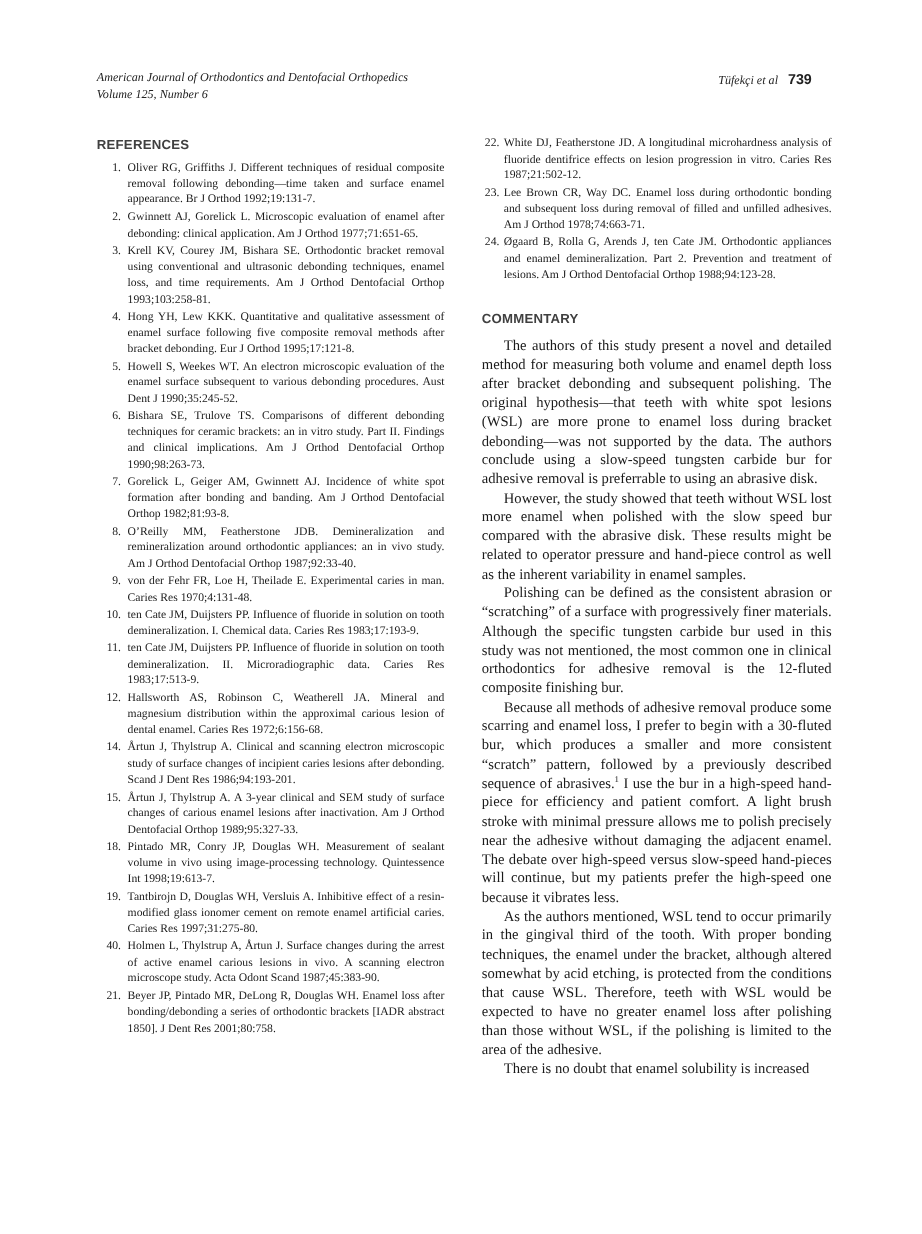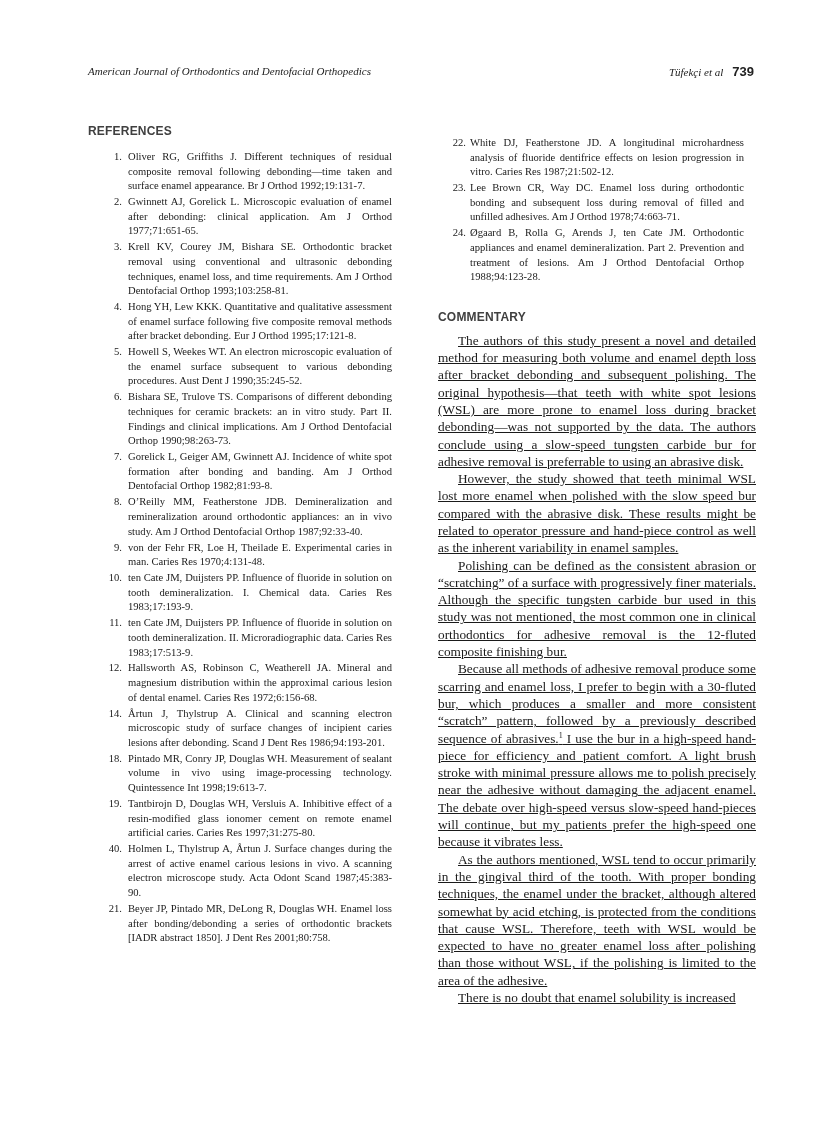--- a/index.html
+++ b/index.html
@@ -1,42 +1,43 @@
 <!DOCTYPE html>
 <html><head>
 <meta charset="utf-8">
 <style>
   html, body { margin: 0; padding: 0; background: #ffffff; }
   body { width: 838px; height: 1122px; position: relative; overflow: hidden; color: #1a1a1a; }
   .page { position: absolute; left: 0; top: 0; width: 838px; height: 1122px; }
   .running-head { position: absolute; left: 88px; top: 64px; width: 666px; font-family: "Liberation Serif", serif; font-style: italic; font-size: 11px; line-height: 15px; color: #222; }
   .rh-left { position: absolute; left: 0; top: 0; }
-  .rh-right { position: absolute; right: 0; top: 0; white-space: nowrap; }
+  .rh-right { position: absolute; right: 16px; top: 0; white-space: nowrap; }
   .rh-page { font-family: "Liberation Sans", sans-serif; font-style: normal; font-weight: bold; font-size: 13px; margin-left: 9px; }
   .col { position: absolute; top: 124px; font-family: "Liberation Serif", serif; }
   .col-left { left: 88px; width: 316px; }
   .col-right { left: 438px; width: 318px; }
   .section-heading { font-family: "Liberation Sans", sans-serif; font-weight: bold; font-size: 12px; letter-spacing: 0.2px; margin: 0 0 8px 0; color: #404040; }
-  ol.refs { list-style: none; margin: 12px; padding: 0; }
+  ol.refs { list-style: none; margin: 0; padding: 0; }
   ol.refs li { position: relative; padding-left: 28px; font-size: 10.6px; line-height: 14.6px; text-align: justify; margin: 0 0 1.4px 0; }
   ol.refs li .num { position: absolute; left: 0; width: 22px; text-align: right; }
   .col-right ol.refs li { padding-left: 20px; }
   .col-right ol.refs li .num { width: 16px; }
   .commentary { margin-top: 25px; }
-  .commentary p { margin: 0; font-size: 13.3px; line-height: 17.3px; text-align: justify; text-indent: 20px; text-decoration: underline; }
+  .commentary p { margin: 0; font-size: 13.3px; line-height: 17.3px; text-align: justify; text-indent: 20px; }
   sup { font-size: 8px; line-height: 0; }
 </style>
 </head>
 <body>
 
 <div class="page">
 
   <div class="running-head">
     <div class="rh-left">
       <div>American Journal of Orthodontics and Dentofacial Orthopedics</div>
+      <div>Volume 125, Number 6</div>
     </div>
     <div class="rh-right">
       <span>Tüfekçi et al</span><span class="rh-page">739</span>
     </div>
   </div>
 
   <div class="col col-left">
     <h2 class="section-heading">REFERENCES</h2>
     <ol class="refs">
       <li><span class="num">1.</span><span>Oliver RG, Griffiths J. Different techniques of residual composite removal following debonding—time taken and surface enamel appearance. Br J Orthod 1992;19:131-7.</span></li>
@@ -45,38 +46,39 @@
       <li><span class="num">4.</span><span>Hong YH, Lew KKK. Quantitative and qualitative assessment of enamel surface following five composite removal methods after bracket debonding. Eur J Orthod 1995;17:121-8.</span></li>
       <li><span class="num">5.</span><span>Howell S, Weekes WT. An electron microscopic evaluation of the enamel surface subsequent to various debonding procedures. Aust Dent J 1990;35:245-52.</span></li>
       <li><span class="num">6.</span><span>Bishara SE, Trulove TS. Comparisons of different debonding techniques for ceramic brackets: an in vitro study. Part II. Findings and clinical implications. Am J Orthod Dentofacial Orthop 1990;98:263-73.</span></li>
       <li><span class="num">7.</span><span>Gorelick L, Geiger AM, Gwinnett AJ. Incidence of white spot formation after bonding and banding. Am J Orthod Dentofacial Orthop 1982;81:93-8.</span></li>
       <li><span class="num">8.</span><span>O’Reilly MM, Featherstone JDB. Demineralization and remineralization around orthodontic appliances: an in vivo study. Am J Orthod Dentofacial Orthop 1987;92:33-40.</span></li>
       <li><span class="num">9.</span><span>von der Fehr FR, Loe H, Theilade E. Experimental caries in man. Caries Res 1970;4:131-48.</span></li>
       <li><span class="num">10.</span><span>ten Cate JM, Duijsters PP. Influence of fluoride in solution on tooth demineralization. I. Chemical data. Caries Res 1983;17:193-9.</span></li>
       <li><span class="num">11.</span><span>ten Cate JM, Duijsters PP. Influence of fluoride in solution on tooth demineralization. II. Microradiographic data. Caries Res 1983;17:513-9.</span></li>
       <li><span class="num">12.</span><span>Hallsworth AS, Robinson C, Weatherell JA. Mineral and magnesium distribution within the approximal carious lesion of dental enamel. Caries Res 1972;6:156-68.</span></li>
       <li><span class="num">14.</span><span>Årtun J, Thylstrup A. Clinical and scanning electron microscopic study of surface changes of incipient caries lesions after debonding. Scand J Dent Res 1986;94:193-201.</span></li>
+      <li><span class="num">15.</span><span>Årtun J, Thylstrup A. A 3-year clinical and SEM study of surface changes of carious enamel lesions after inactivation. Am J Orthod Dentofacial Orthop 1989;95:327-33.</span></li>
       <li><span class="num">18.</span><span>Pintado MR, Conry JP, Douglas WH. Measurement of sealant volume in vivo using image-processing technology. Quintessence Int 1998;19:613-7.</span></li>
       <li><span class="num">19.</span><span>Tantbirojn D, Douglas WH, Versluis A. Inhibitive effect of a resin-modified glass ionomer cement on remote enamel artificial caries. Caries Res 1997;31:275-80.</span></li>
       <li><span class="num">40.</span><span>Holmen L, Thylstrup A, Årtun J. Surface changes during the arrest of active enamel carious lesions in vivo. A scanning electron microscope study. Acta Odont Scand 1987;45:383-90.</span></li>
       <li><span class="num">21.</span><span>Beyer JP, Pintado MR, DeLong R, Douglas WH. Enamel loss after bonding/debonding a series of orthodontic brackets [IADR abstract 1850]. J Dent Res 2001;80:758.</span></li>
     </ol>
   </div>
 
   <div class="col col-right">
     <ol class="refs">
       <li><span class="num">22.</span><span>White DJ, Featherstone JD. A longitudinal microhardness analysis of fluoride dentifrice effects on lesion progression in vitro. Caries Res 1987;21:502-12.</span></li>
       <li><span class="num">23.</span><span>Lee Brown CR, Way DC. Enamel loss during orthodontic bonding and subsequent loss during removal of filled and unfilled adhesives. Am J Orthod 1978;74:663-71.</span></li>
       <li><span class="num">24.</span><span>Øgaard B, Rolla G, Arends J, ten Cate JM. Orthodontic appliances and enamel demineralization. Part 2. Prevention and treatment of lesions. Am J Orthod Dentofacial Orthop 1988;94:123-28.</span></li>
     </ol>
 
     <div class="commentary">
       <h2 class="section-heading">COMMENTARY</h2>
       <p>The authors of this study present a novel and detailed method for measuring both volume and enamel depth loss after bracket debonding and subsequent polishing. The original hypothesis—that teeth with white spot lesions (WSL) are more prone to enamel loss during bracket debonding—was not supported by the data. The authors conclude using a slow-speed tungsten carbide bur for adhesive removal is preferrable to using an abrasive disk.</p>
-      <p>However, the study showed that teeth minimal WSL lost more enamel when polished with the slow speed bur compared with the abrasive disk. These results might be related to operator pressure and hand-piece control as well as the inherent variability in enamel samples.</p>
+      <p>However, the study showed that teeth without WSL lost more enamel when polished with the slow speed bur compared with the abrasive disk. These results might be related to operator pressure and hand-piece control as well as the inherent variability in enamel samples.</p>
       <p>Polishing can be defined as the consistent abrasion or “scratching” of a surface with progressively finer materials. Although the specific tungsten carbide bur used in this study was not mentioned, the most common one in clinical orthodontics for adhesive removal is the 12-fluted composite finishing bur.</p>
       <p><span>Because all methods of adhesive removal produce some scarring and enamel loss, I prefer to begin with a 30-fluted bur, which produces a smaller and more consistent “scratch” pattern, followed by a previously described sequence of abrasives.</span><sup>1</sup><span> I use the bur in a high-speed hand-piece for efficiency and patient comfort. A light brush stroke with minimal pressure allows me to polish precisely near the adhesive without damaging the adjacent enamel. The debate over high-speed versus slow-speed hand-pieces will continue, but my patients prefer the high-speed one because it vibrates less.</span></p>
       <p>As the authors mentioned, WSL tend to occur primarily in the gingival third of the tooth. With proper bonding techniques, the enamel under the bracket, although altered somewhat by acid etching, is protected from the conditions that cause WSL. Therefore, teeth with WSL would be expected to have no greater enamel loss after polishing than those without WSL, if the polishing is limited to the area of the adhesive.</p>
       <p>There is no doubt that enamel solubility is increased</p>
     </div>
   </div>
 
 </div>
 
 </body></html>

